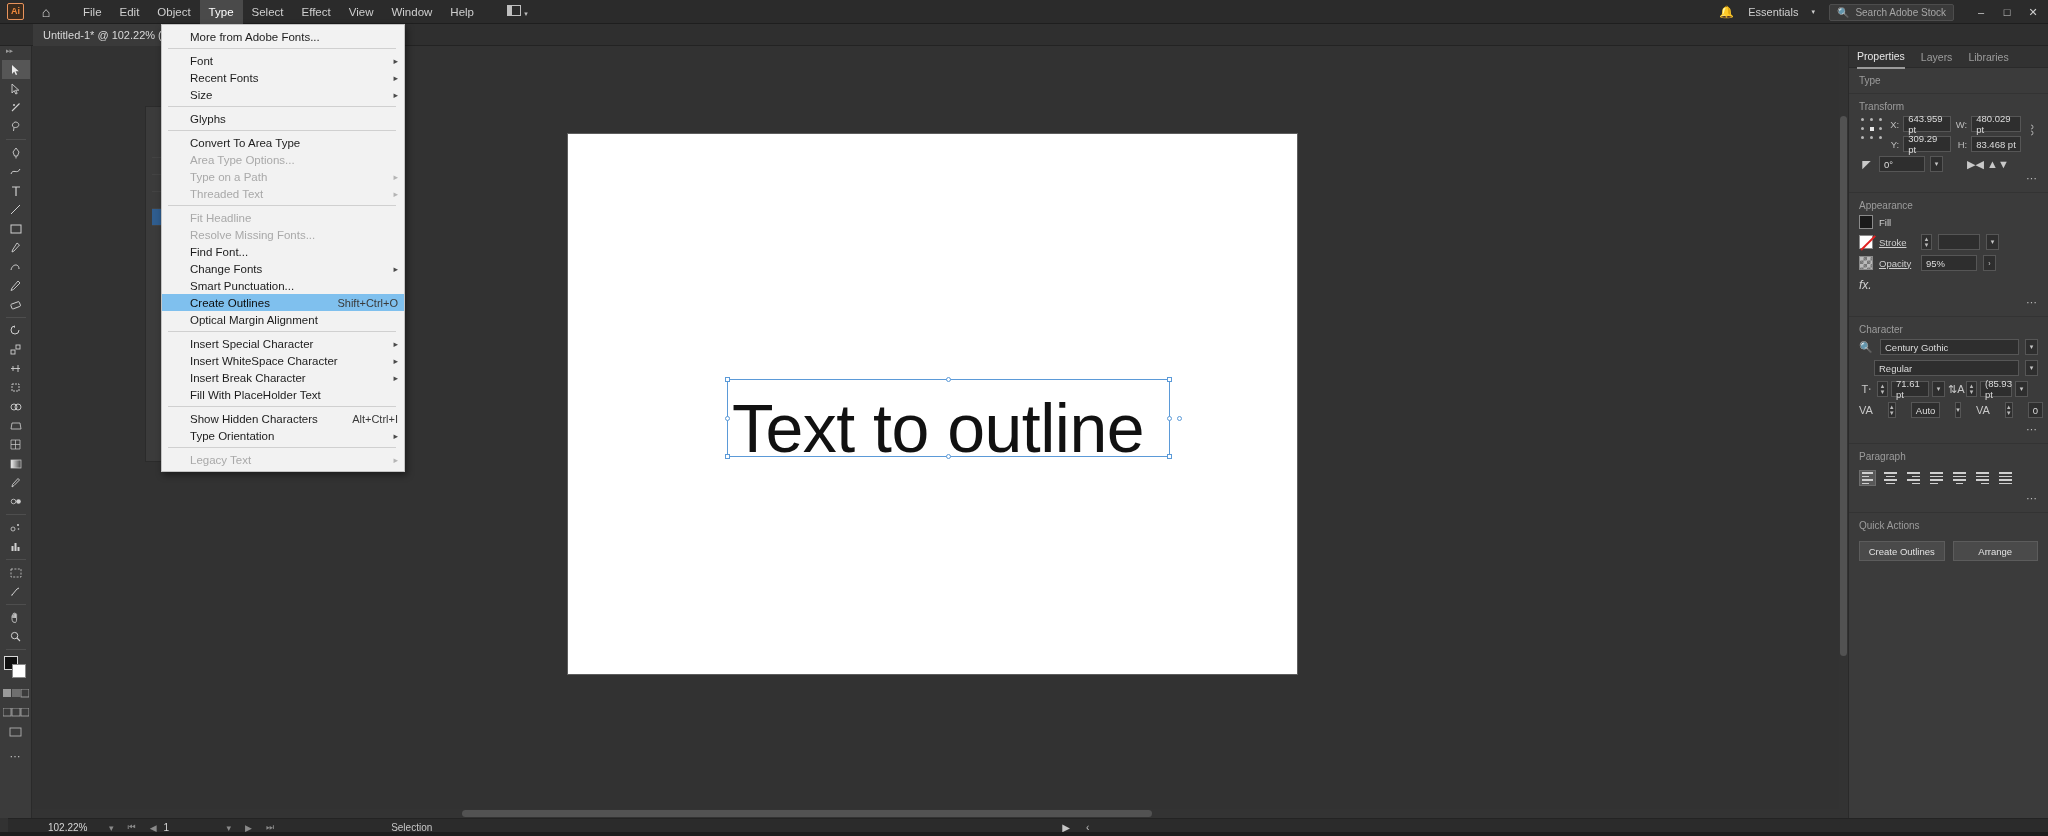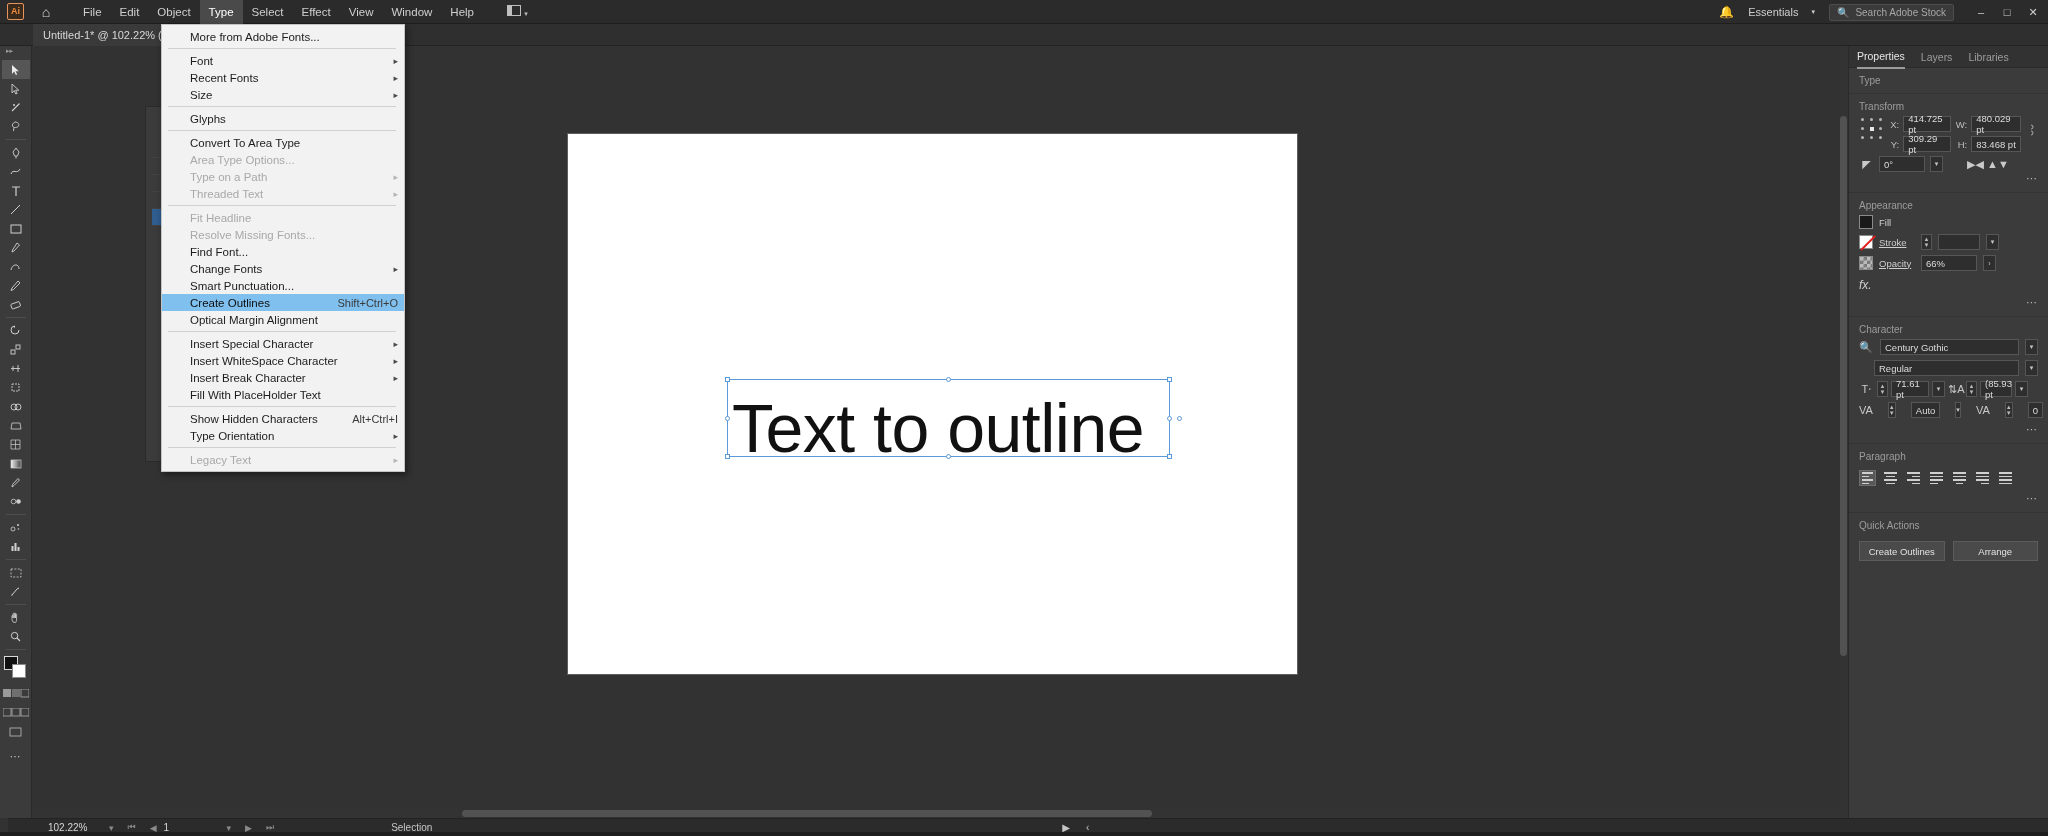--- a/index.html
+++ b/index.html
@@ -648,21 +648,21 @@
           <i style="left:2px;top:11px;"></i>
             <i class="c" style="left:11px;top:11px;"></i>
             <i style="left:20px;top:11px;"></i>
           <i style="left:2px;top:20px;"></i>
             <i style="left:11px;top:20px;"></i>
             <i style="left:20px;top:20px;"></i>
         </div>
         <div style="flex:1;">
           <div style="display:flex; align-items:center; gap:4px; margin-bottom:4px;">
             <span class="lbl">X:</span>
-            <span class="fld" style="width:48px;">414.725 pt</span>
+            <span class="fld" style="width:48px;">643.959 pt</span>
             <span class="lbl">W:</span>
             <span class="fld" style="width:50px;">480.029 pt</span>
           </div>
           <div style="display:flex; align-items:center; gap:4px; margin-bottom:4px;">
             <span class="lbl">Y:</span>
             <span class="fld" style="width:48px;">309.29 pt</span>
             <span class="lbl">H:</span>
             <span class="fld" style="width:50px;">83.468 pt</span>
           </div>
         </div>
@@ -692,21 +692,21 @@
       <div class="row">
         <span class="swatch-none"></span>
         <span class="under" style="width:36px;">Stroke</span>
         <span class="stepper">▲<br>▼</span>
         <span class="fld" style="width:42px;"></span>
         <span class="caret">▾</span>
       </div>
       <div class="row">
         <span class="swatch-opacity"></span>
         <span class="under" style="width:36px;">Opacity</span>
-        <span class="fld" style="width:56px;">66%</span>
+        <span class="fld" style="width:56px;">95%</span>
         <span class="caret">›</span>
       </div>
       <div class="fx">fx.</div>
       <div class="dots">⋯</div>
     </div>
 
     <div class="sec">
       <div class="sec-label">Character</div>
       <div class="row">
         <span class="ch-icon">🔍</span>

